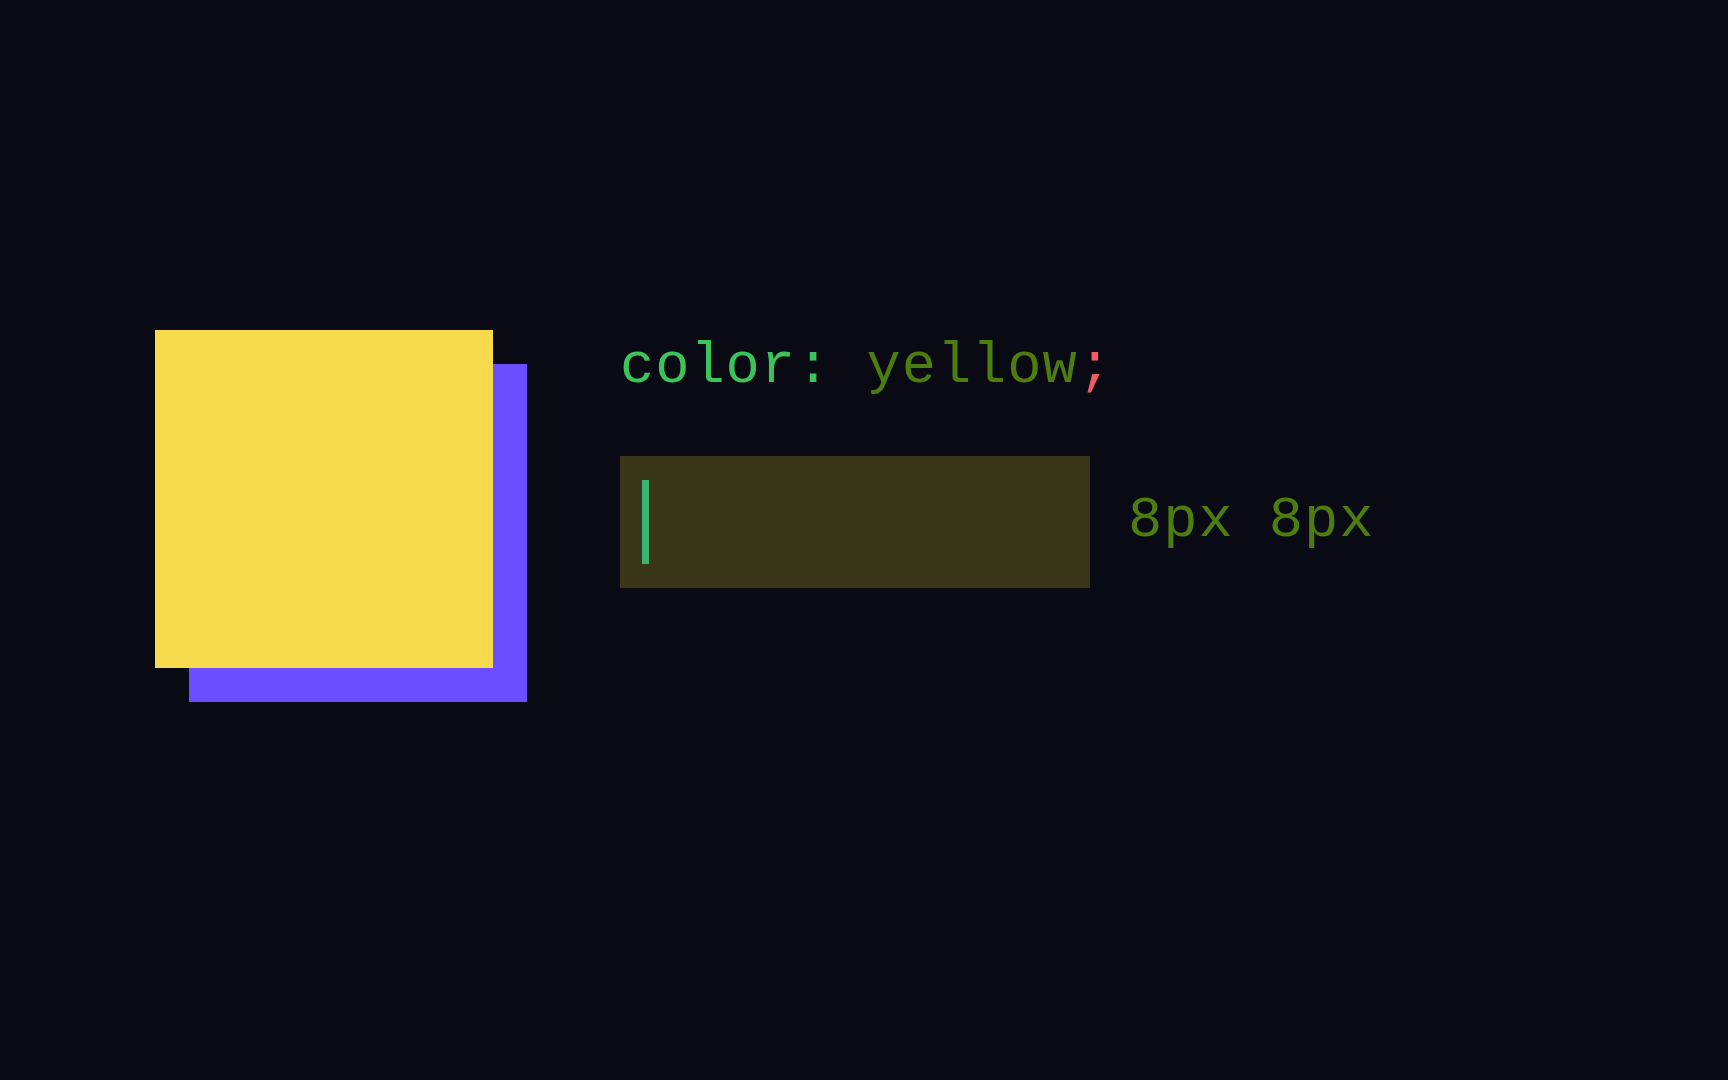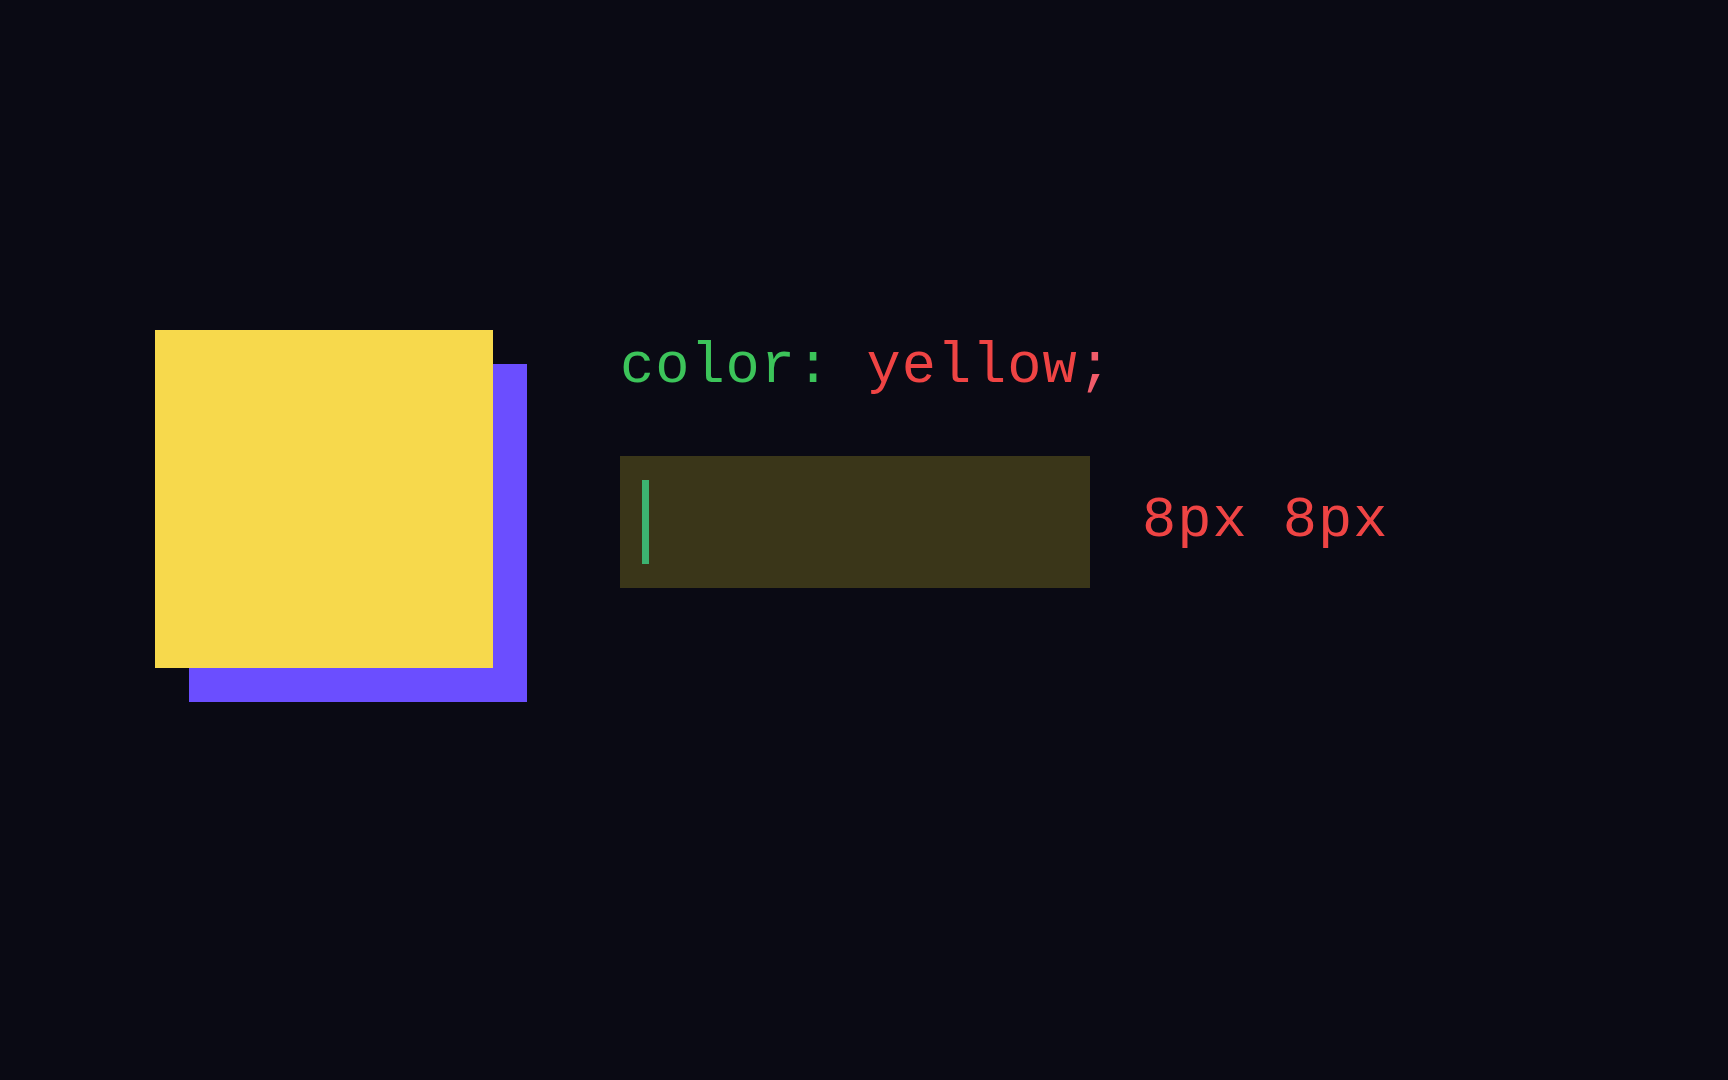--- a/index.html
+++ b/index.html
@@ -51,21 +51,21 @@
     }
 
     .line1 {
       white-space: pre;
     }
 
     .line2 {
       margin-top: 48px;
       display: flex;
       align-items: center;
-      gap: 52px;
+      gap: 38px;
     }
 
     .input-box {
       width: 470px;
       height: 132px;
       background: #3a3619;
       display: flex;
       align-items: center;
       padding-left: 22px;
     }
@@ -89,21 +89,21 @@
     .tok-property {
       color: #3cc45a;
       font-family: Liberation Mono, monospace;
     }
 
     .tok-colon {
       color: #3cc45a;
     }
 
     .tok-value {
-      color: #ef4444;
+      color: #4d7c0f;
     }
 
     .tok-semicolon {
       color: #f25c6a;
     }
   </style>
 </head>
 <body>
 
 <div class="preview-area">

